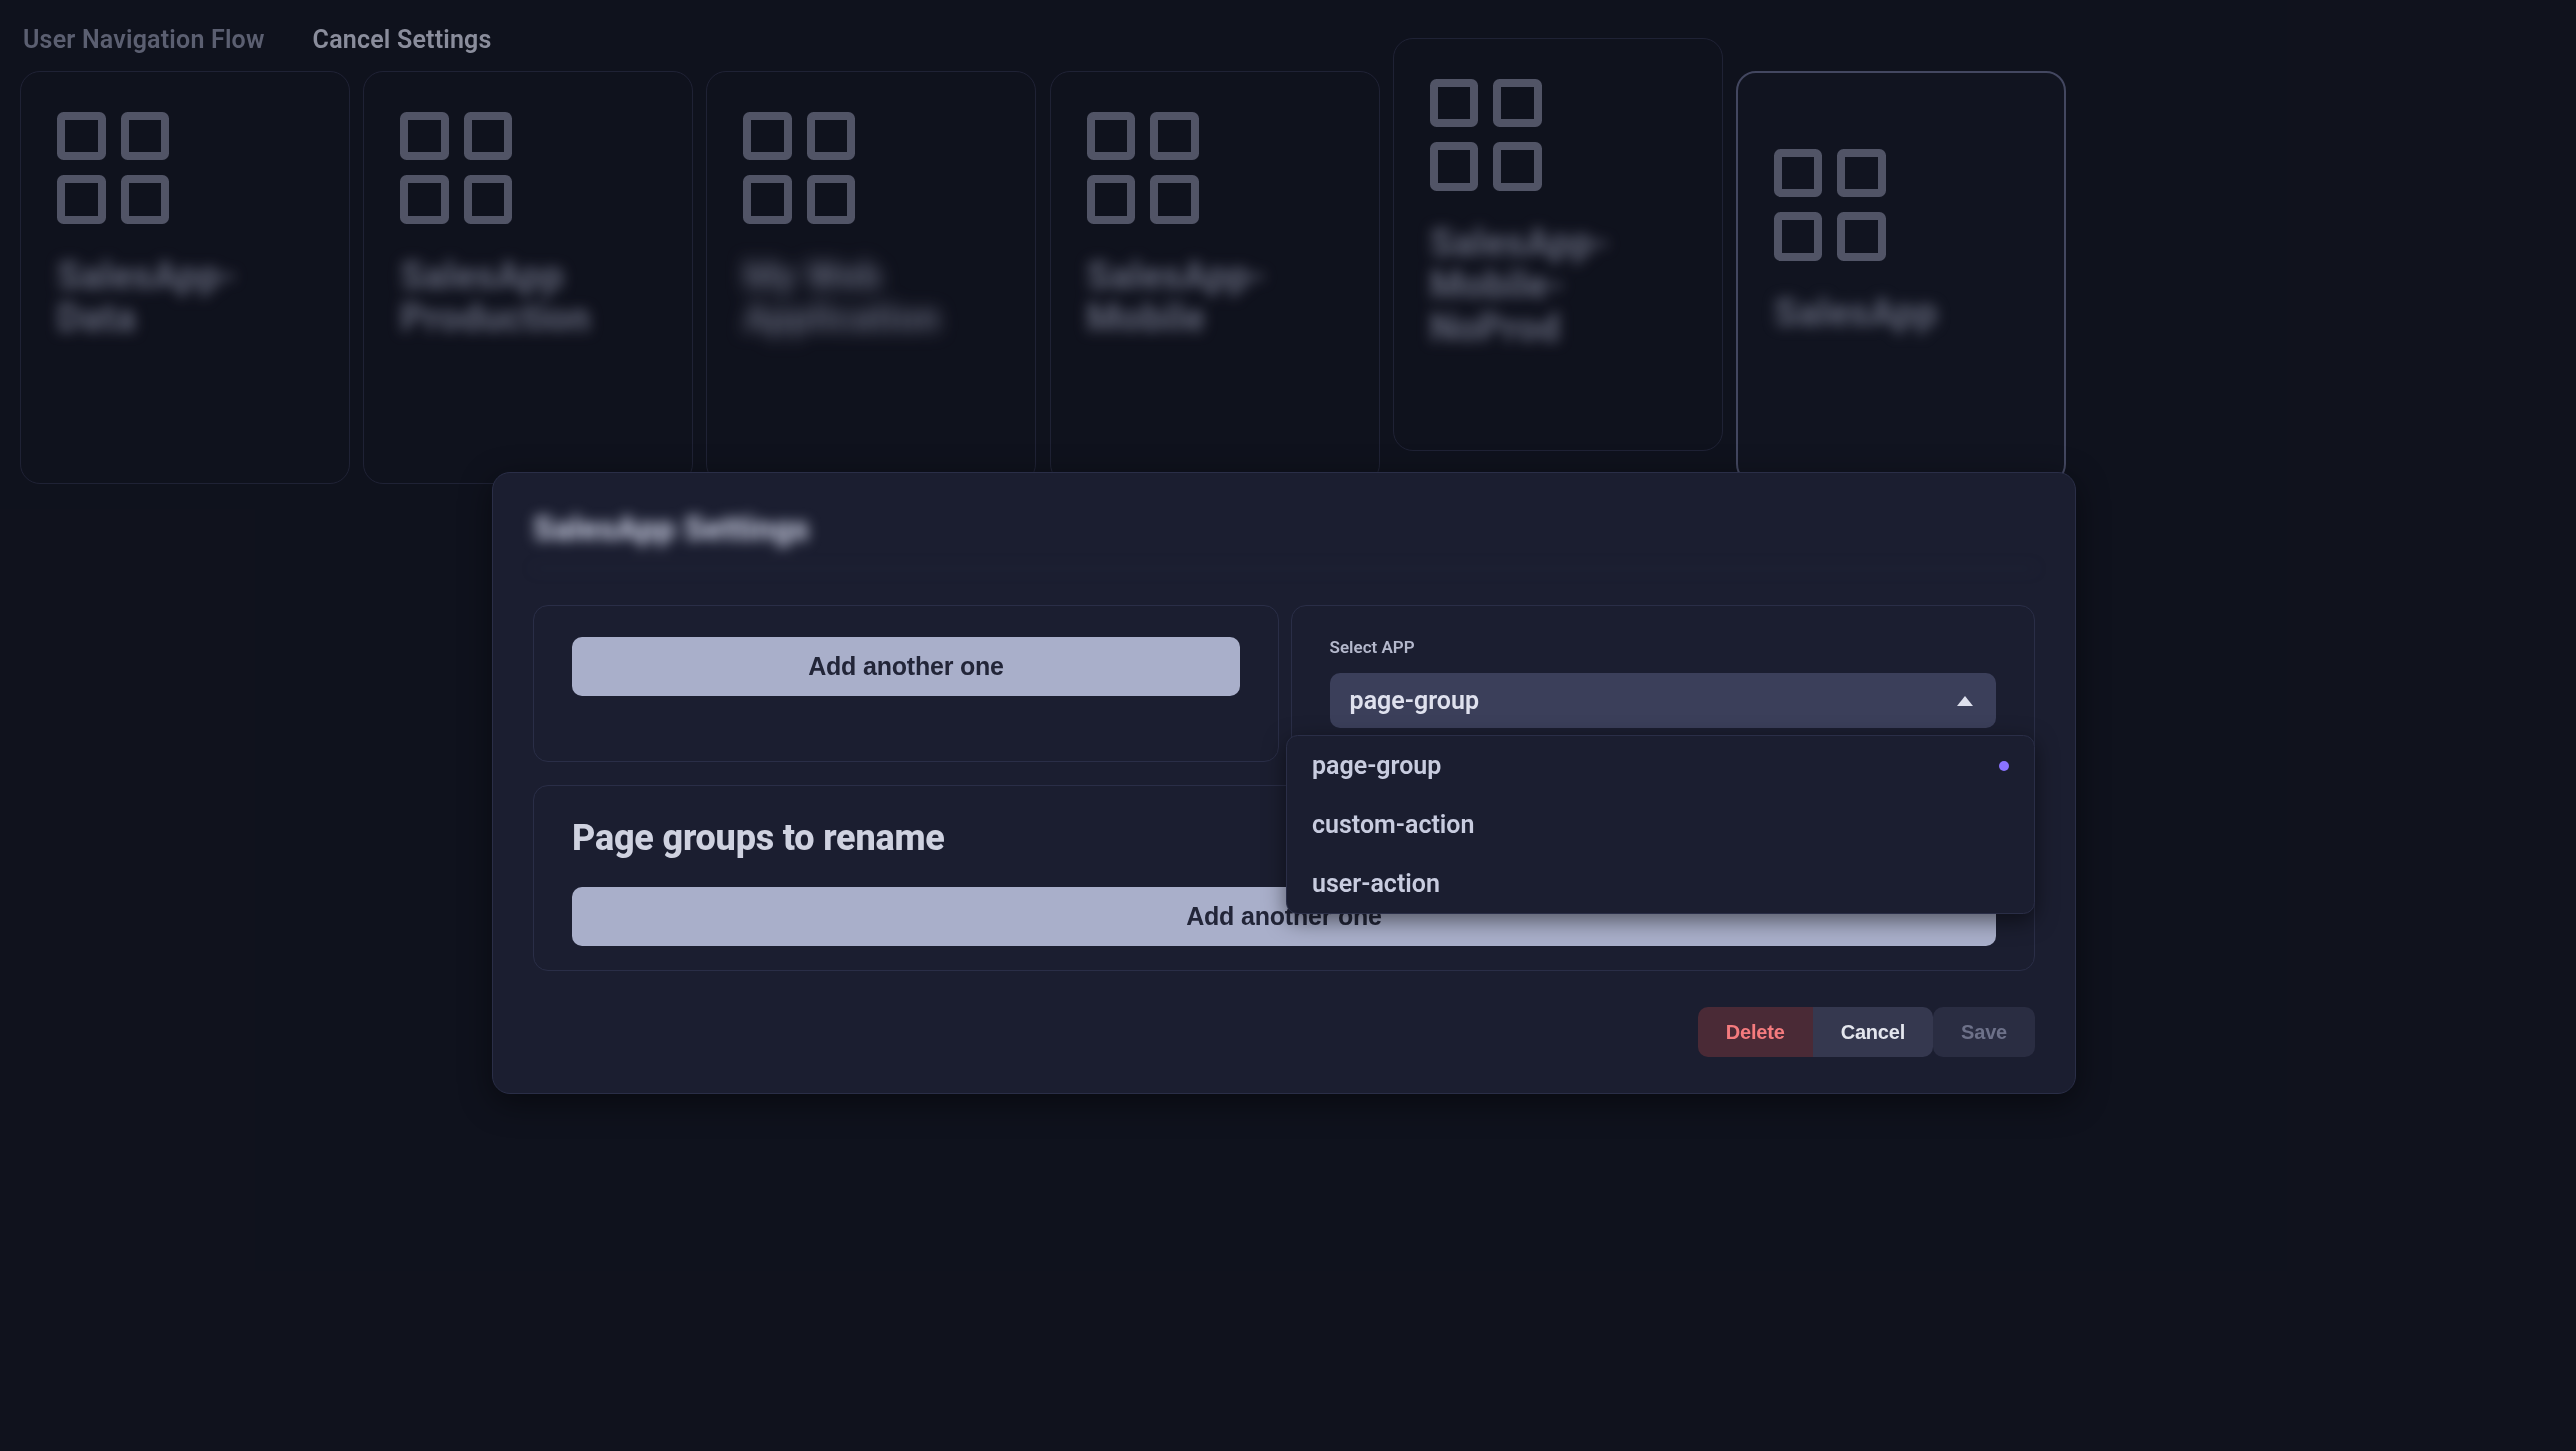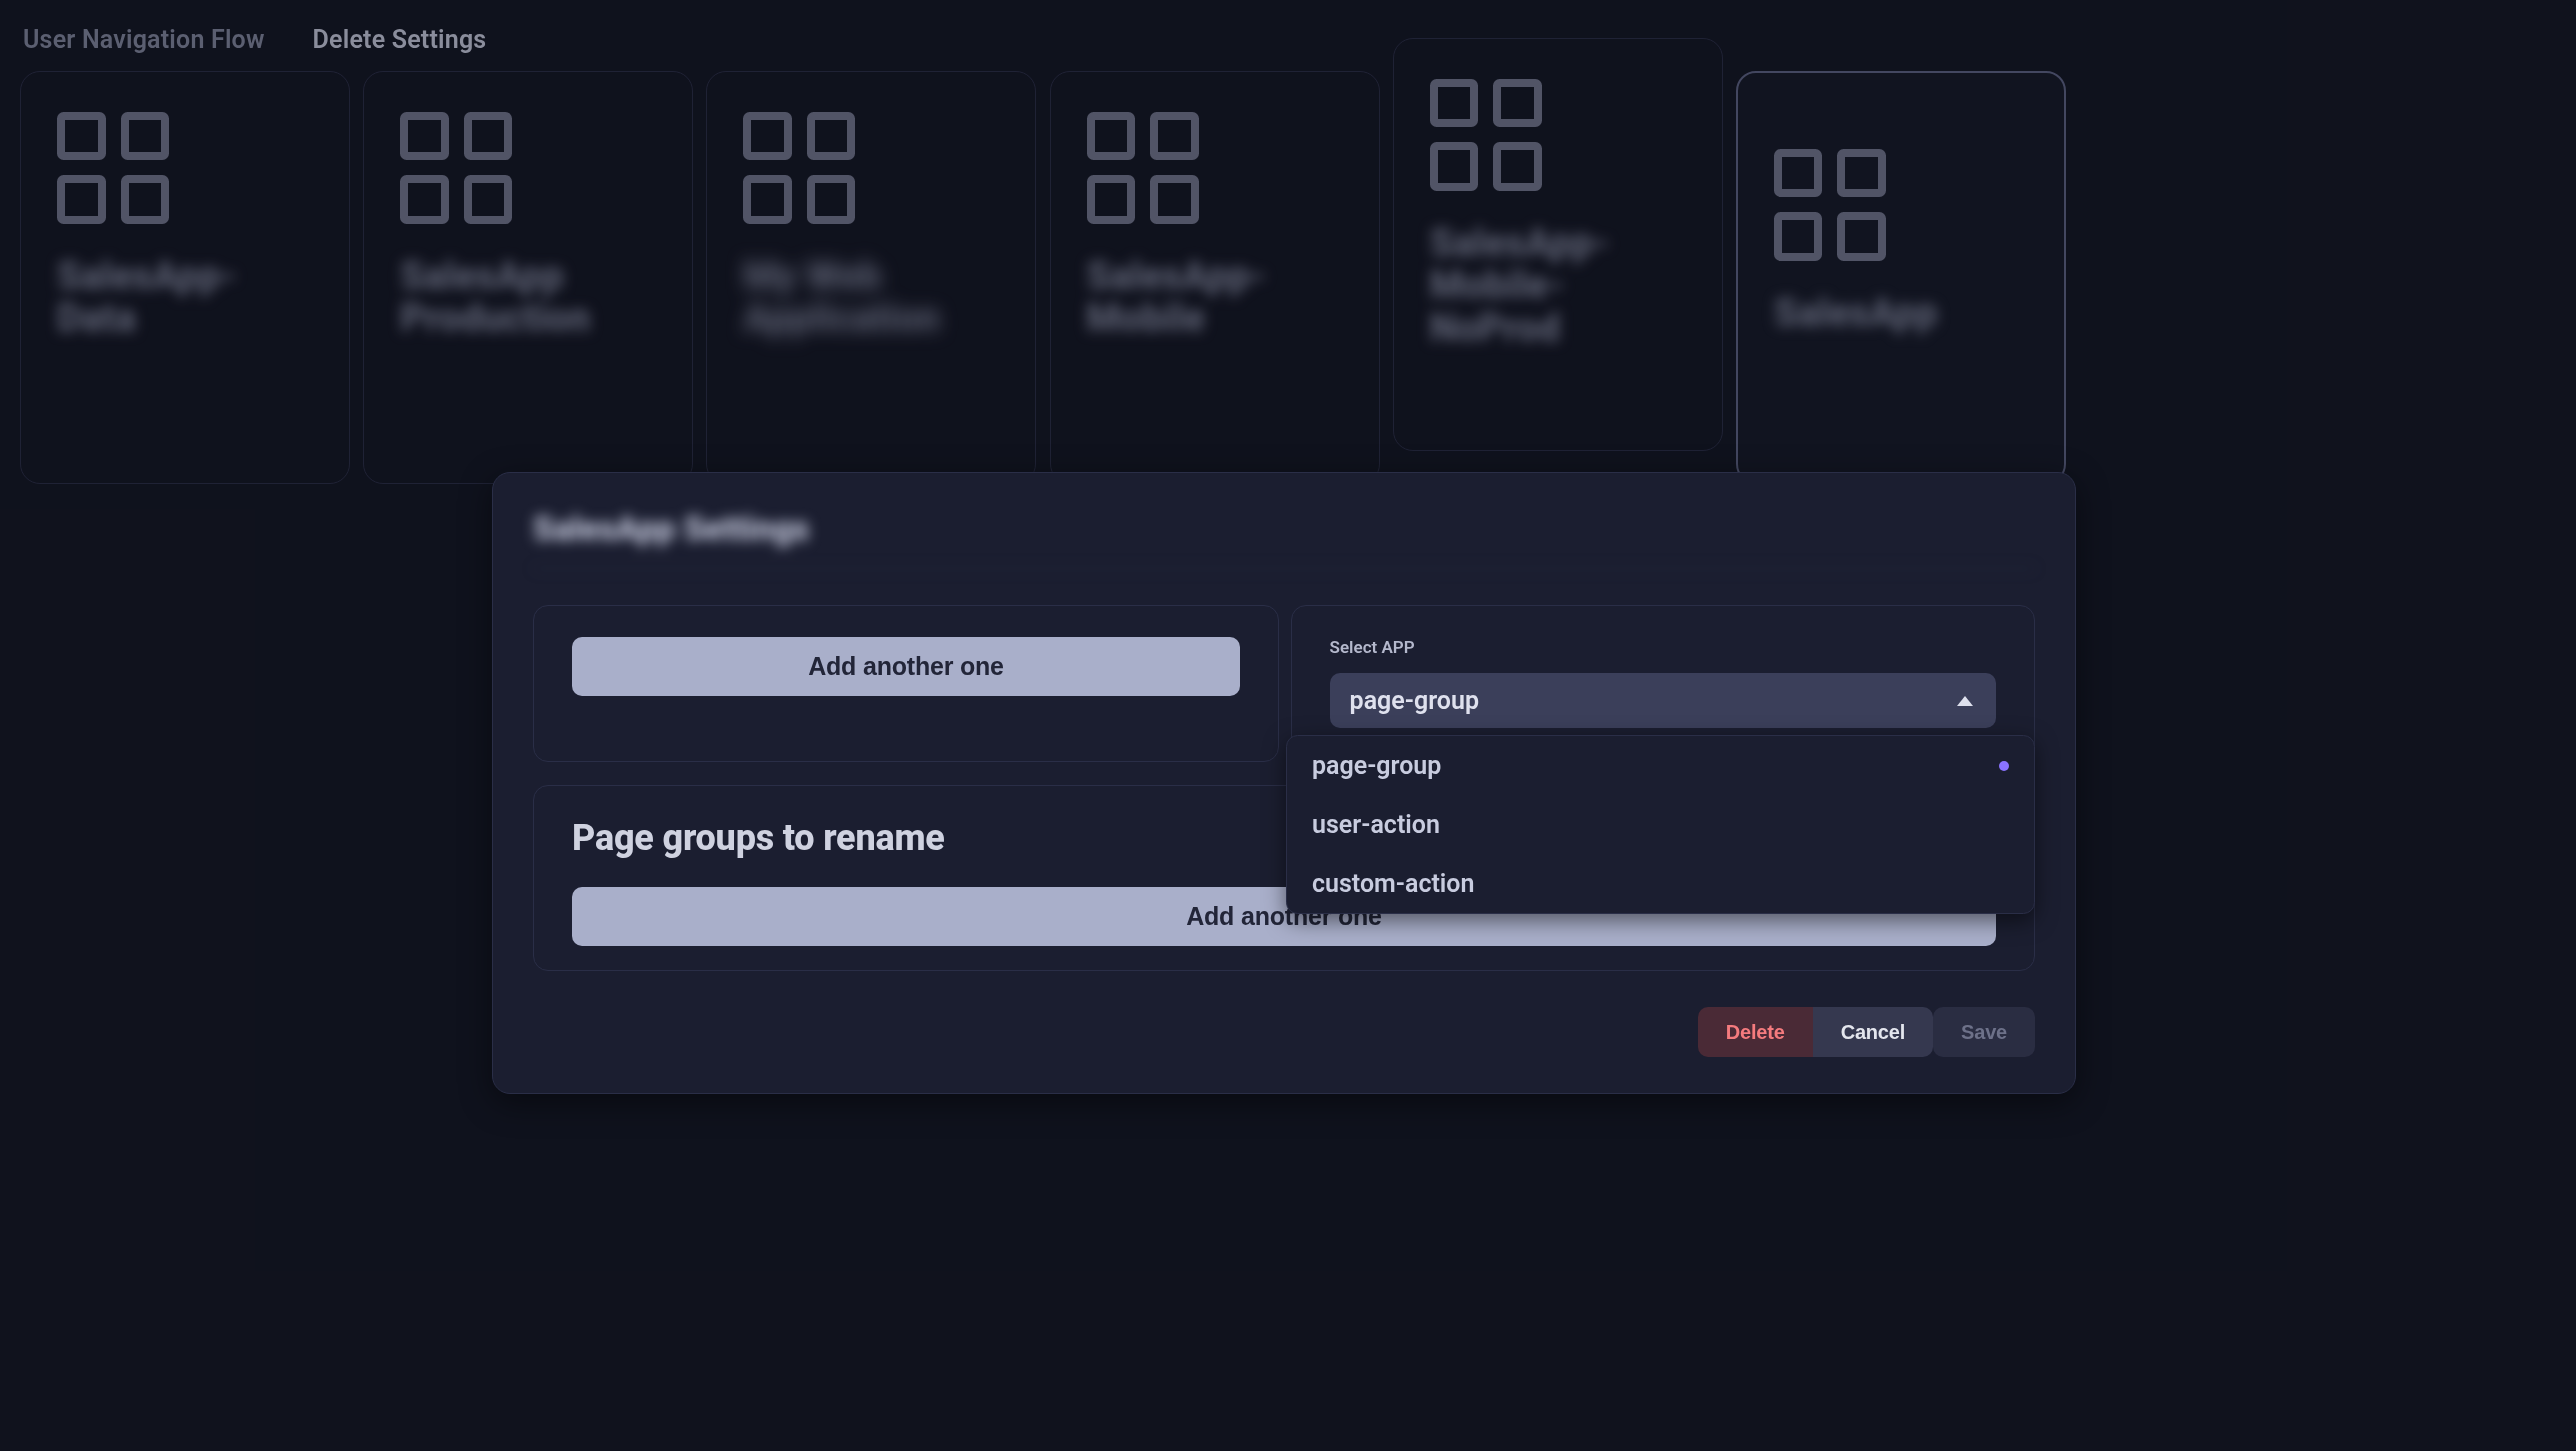--- a/index.html
+++ b/index.html
@@ -301,21 +301,21 @@
     margin-left: 0px;
   }
 </style>
 </head>
 <body>
 
 <div class="page">
 
   <nav class="breadcrumb">
     <span class="crumb">User Navigation Flow</span>
-    <span class="crumb active">Delete Settings</span>
+    <span class="crumb active">Cancel Settings</span>
   </nav>
 
   <div class="cards">
     <div class="app-card">
       <div class="grid-icon">
           <div></div>
           <div></div>
           <div></div>
           <div></div>
         </div>
@@ -385,24 +385,24 @@
           <span class="chevron up"></span>
         </div>
       </div>
 
       <div class="dropdown-list">
         <div class="dropdown-item">
           <span>page-group</span>
           <span class="selected-dot"></span>
         </div>
         <div class="dropdown-item">
+          <span>custom-action</span>
+        </div>
+        <div class="dropdown-item">
           <span>user-action</span>
-        </div>
-        <div class="dropdown-item">
-          <span>custom-action</span>
         </div>
       </div>
     </div>
 
     <div class="panel-full">
       <div class="panel-title" style="margin-bottom:28px;">Page groups to rename</div>
       <button class="muted-btn">Add another one</button>
     </div>
 
     <div class="modal-actions">

